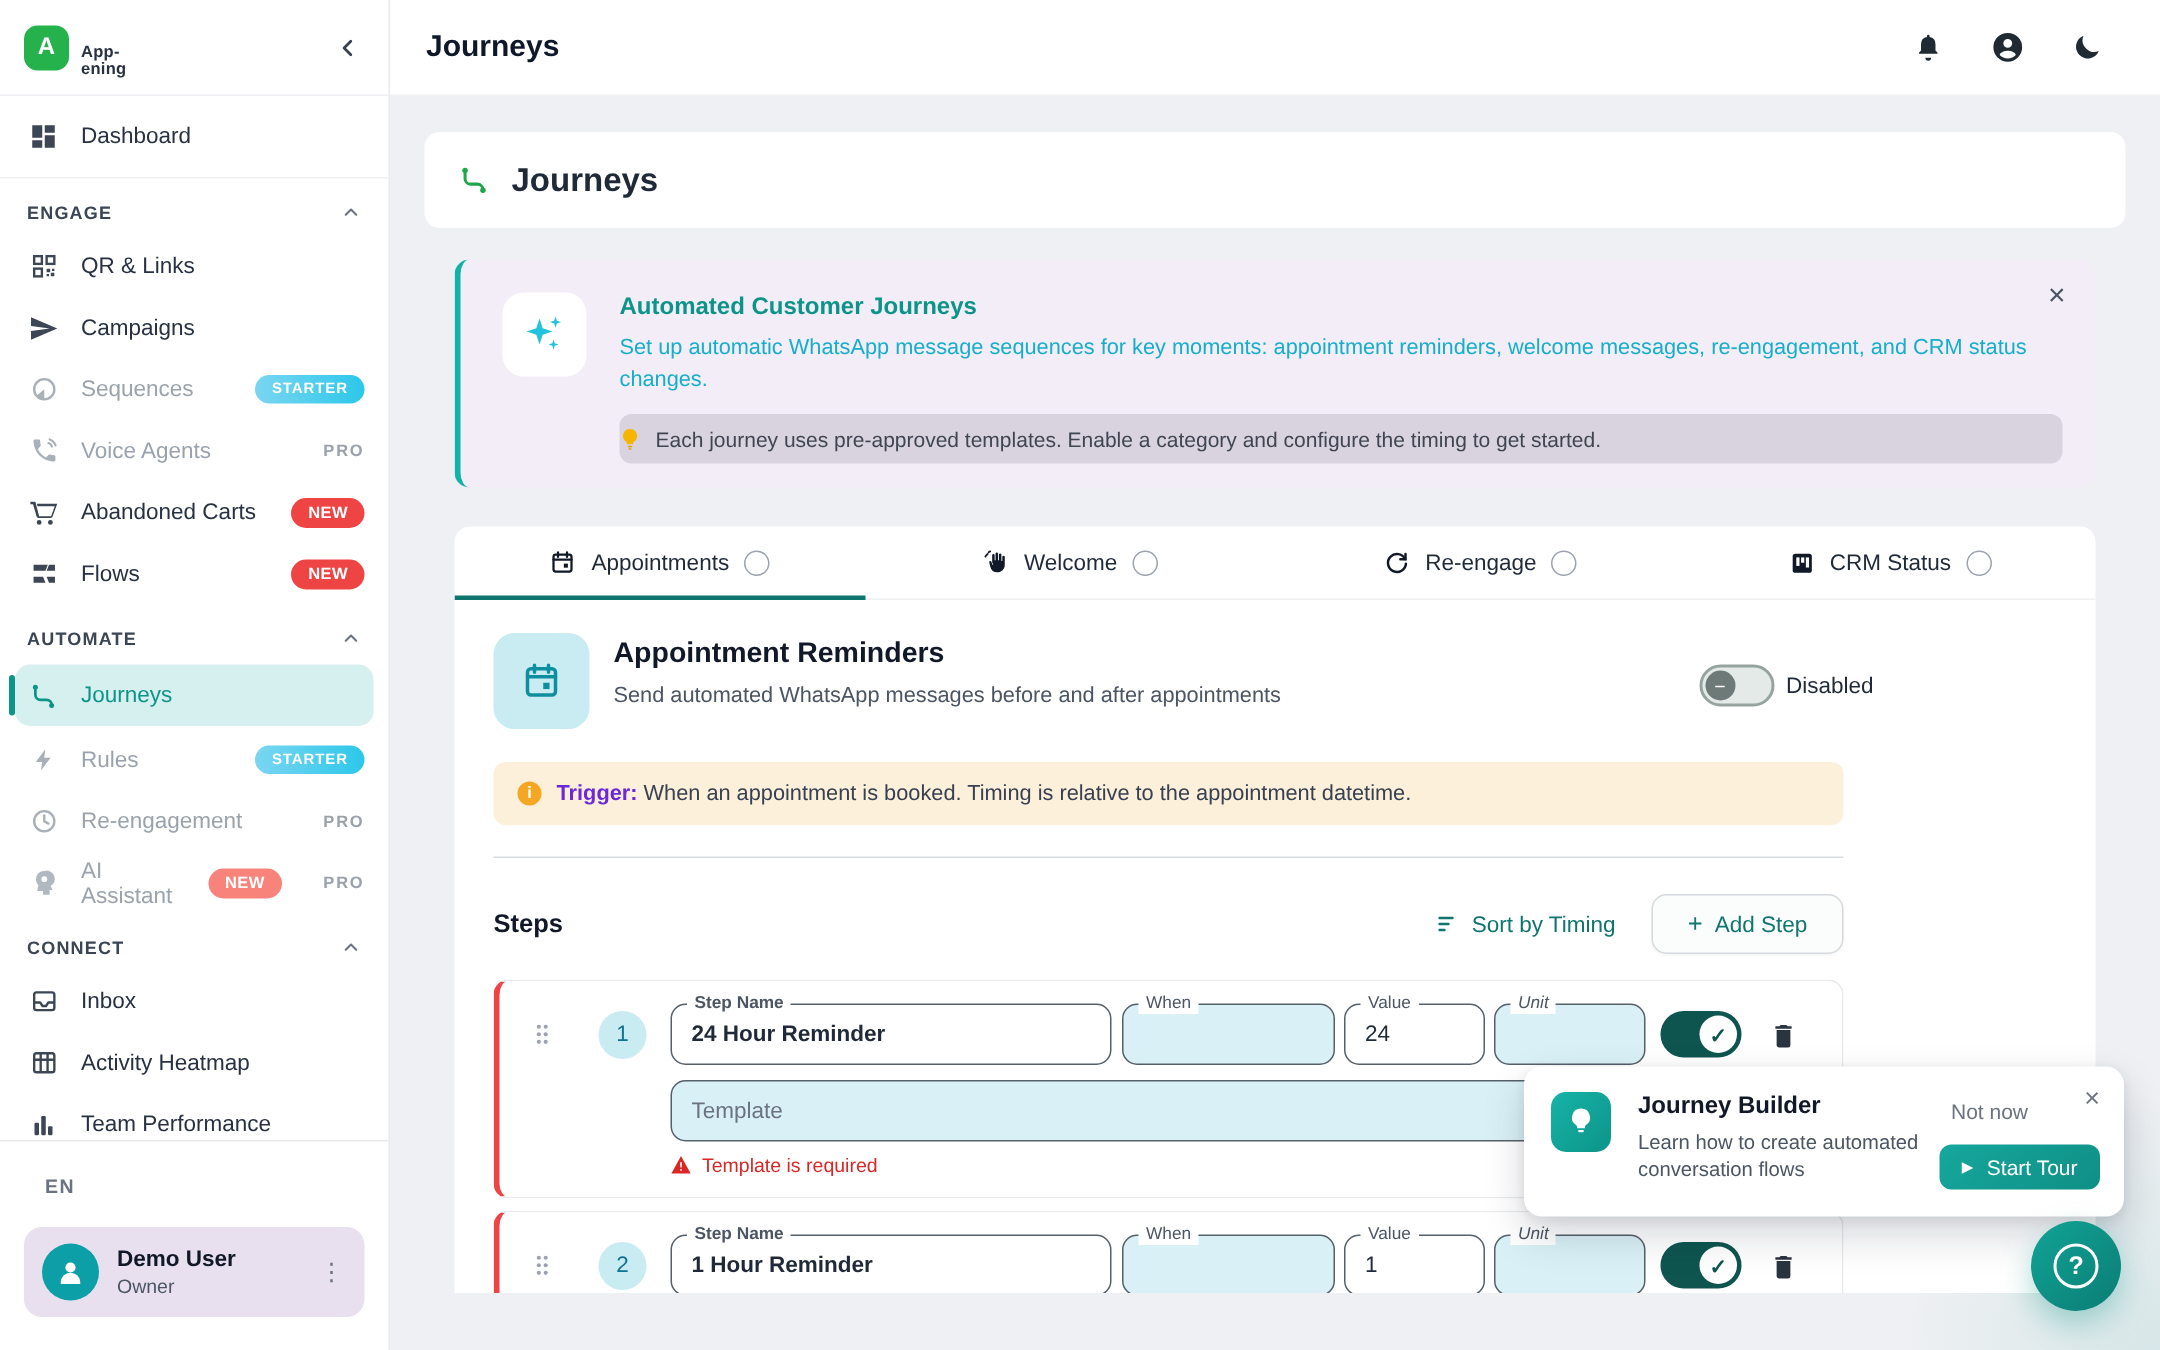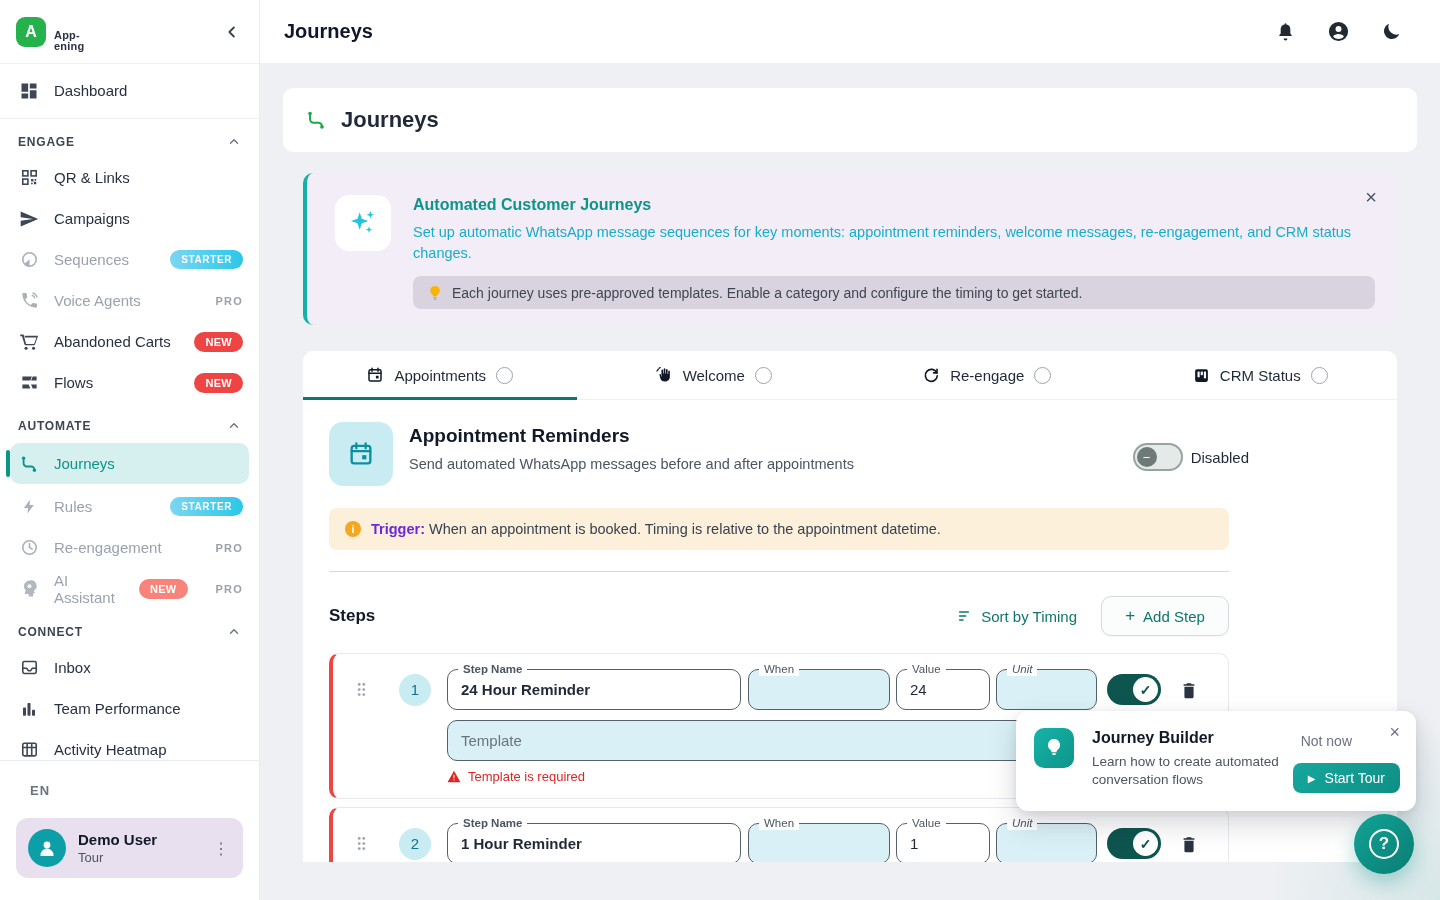--- a/index.html
+++ b/index.html
@@ -47,21 +47,21 @@
   
   .content { position:absolute; left:260px; top:64px; width:1180px; height:836px; background:radial-gradient(circle at 100% 100%, rgba(13,148,136,.10), transparent 170px), #eef0f3; overflow:hidden; }
   .page-card { margin:24px 23px 0; height:64px; background:#fff; border-radius:10px; display:flex; align-items:center; gap:14px; padding:0 22px; }
   .page-title { font-size:22px; font-weight:600; color:#1f2937; }
 
   .banner { margin:21px 43px 0; height:152px; background:#f2edf7; border-left:4px solid #11b3a8; border-radius:10px; position:relative; display:flex; gap:22px; padding:22px 22px 0 28px; }
   .banner-icon { width:56px; height:56px; background:#fff; border-radius:14px; display:grid; place-items:center; flex:0 0 56px; }
   .banner-body { flex:1; padding-top:1px; }
   .banner-title { font-size:16px; font-weight:bold; color:#0d9488; margin-bottom:8px; }
   .banner-desc { font-size:14.5px; line-height:21px; color:#16aecb; max-width:975px; }
-  .tip { margin-top:12px; height:33px; background:#d9d3e0; border-radius:8px; display:flex; align-items:center; gap:10px; padding:0 15px; font-size:14px; color:#3f4651; }
+  .tip { margin-top:12px; height:33px; background:#d9d3e0; border-radius:8px; display:flex; align-items:center; gap:10px; padding:0 0; font-size:14px; color:#3f4651; }
   .banner-close { position:absolute; top:14px; right:20px; font-size:20px; color:#4b5563; cursor:pointer; line-height:1; }
 
   .tab-card { margin:26px 43px 0; height:511px; background:#fff; border-radius:10px 10px 0 0; overflow:hidden; position:relative; }
   .tabs { display:flex; height:49px; border-bottom:1px solid #eef0f2; }
   .tab { flex:1; display:flex; align-items:center; justify-content:center; gap:10px; font-size:15px; color:#1f2937; position:relative; cursor:pointer; }
   .tab .radio { width:17px; height:17px; border:1.5px solid #9ca3af; border-radius:50%; background:#fff; }
   .tab.active::after { content:""; position:absolute; left:0; right:0; bottom:-1px; height:3px; background:#0f766e; }
 
   .panel { padding:22px 0 0 26px; }
   .cat-row { width:920px; display:flex; gap:16px; }
@@ -279,51 +279,51 @@
       <span class="nicon">
         <svg width="19" height="19" viewBox="0 0 24 24" fill="none" stroke="currentColor" stroke-width="2" stroke-linejoin="round">
             <rect x="3.5" y="4.5" width="17" height="15" rx="2"></rect>
             <path d="M3.5 13h5l2 3h3l2-3h5"></path>
           </svg>
       </span>
       <span>Inbox</span>
     </div>
     <div class="nav-item">
       <span class="nicon">
+        <svg width="19" height="19" viewBox="0 0 24 24" fill="none" stroke="currentColor" stroke-width="2">
+            <rect x="3.5" y="4" width="17" height="16" rx="2"></rect>
+            <path d="M3.5 9.5h17M9 4v16M14.8 4v16"></path>
+          </svg>
+      </span>
+      <span>Activity Heatmap</span>
+    </div>
+    <div class="nav-item">
+      <span class="nicon">
         <svg width="18" height="18" viewBox="0 0 24 24" fill="currentColor">
             <rect x="4" y="10" width="4" height="11" rx="1"></rect>
             <rect x="10" y="4" width="4" height="17" rx="1"></rect>
             <rect x="16" y="13" width="4" height="8" rx="1"></rect>
           </svg>
       </span>
       <span>Team Performance</span>
-    </div>
-    <div class="nav-item">
-      <span class="nicon">
-        <svg width="19" height="19" viewBox="0 0 24 24" fill="none" stroke="currentColor" stroke-width="2">
-            <rect x="3.5" y="4" width="17" height="16" rx="2"></rect>
-            <path d="M3.5 9.5h17M9 4v16M14.8 4v16"></path>
-          </svg>
-      </span>
-      <span>Activity Heatmap</span>
     </div>
   </nav>
 
   <div class="side-footer">
     <div class="lang">EN</div>
     <div class="user-card">
       <div class="avatar">
         <svg width="24" height="24" viewBox="0 0 24 24" fill="#fff">
             <circle cx="12" cy="9" r="3.4"></circle>
             <path d="M5.5 19a6.5 6.5 0 0 1 13 0v1h-13z"></path>
           </svg>
       </div>
       <div>
         <div class="user-name">Demo User</div>
-        <div class="user-role">Tour</div>
+        <div class="user-role">Owner</div>
       </div>
       <div class="kebab">⋮</div>
     </div>
   </div>
 </aside>
 
 <header class="topbar">
   <div class="tb-title">Journeys</div>
   <div class="tb-icons">
     <span class="icon-btn">

